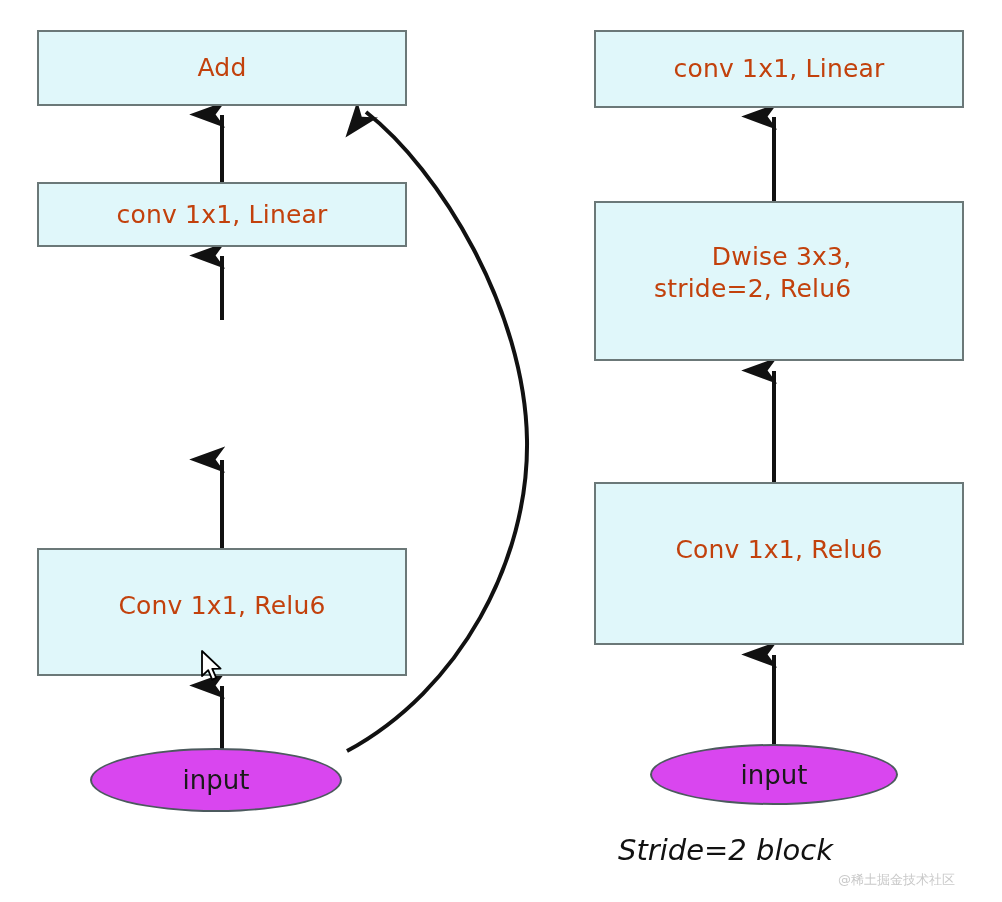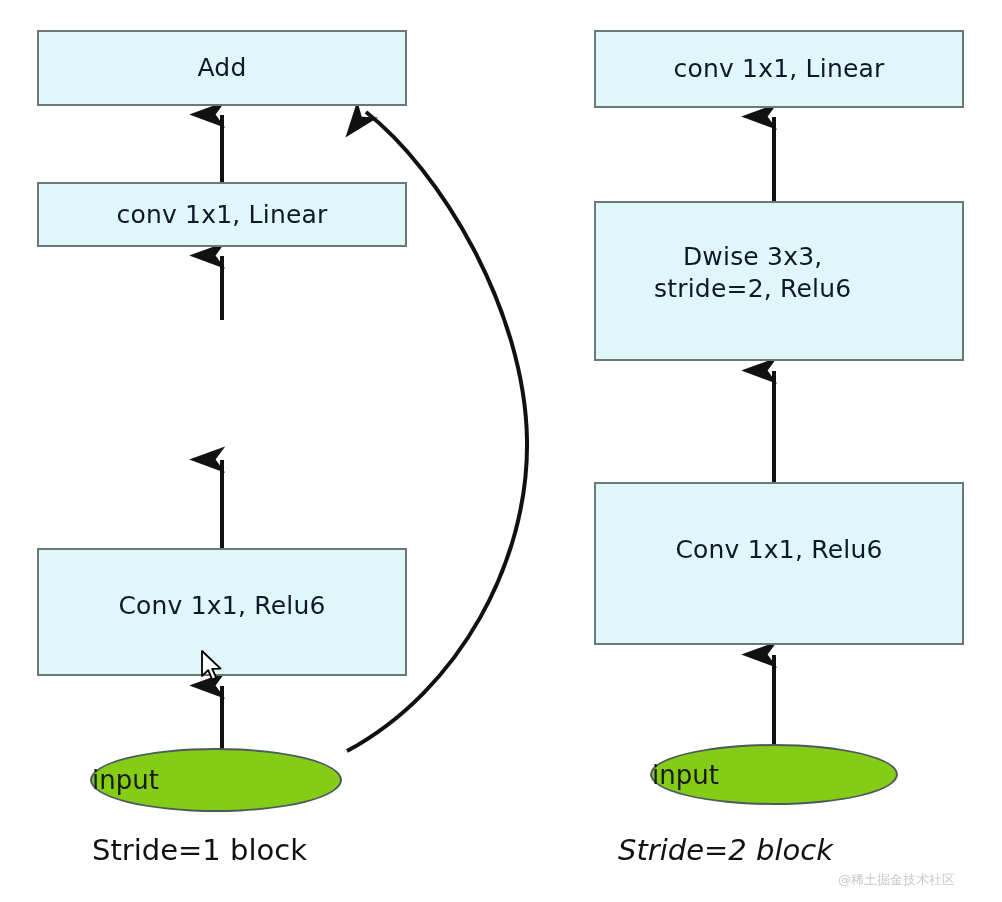--- a/index.html
+++ b/index.html
@@ -27,44 +27,44 @@
     height: 902px;
   }
   .node-box {
     position: absolute;
     box-sizing: border-box;
     background: #e0f7fa;
     border: 2px solid #6b7878;
     display: flex;
     align-items: center;
     justify-content: center;
-    color: #0f172a;
+    color: #c2410c;
     font-size: 25px;
     letter-spacing: 0.2px;
     white-space: pre-line;
     line-height: 1.28;
   }
   .node-box.align-left {
     justify-content: flex-start;
-    text-align: center;
+    text-align: right;
     padding-left: 58px;
   }
   .node-box.text-top {
     align-items: flex-start;
     padding-top: 34px;
   }
   .ellipse {
     position: absolute;
     box-sizing: border-box;
-    background: #84cc16;
+    background: #d946ef;
     border: 2px solid #4c5a5e;
     border-radius: 50%;
     display: flex;
     align-items: center;
-    justify-content: flex-start;
+    justify-content: center;
     color: #1a1a1a;
     font-size: 26px;
   }
   .caption {
     position: absolute;
     color: #111111;
     font-size: 29px;
     white-space: nowrap;
   }
   .watermark {
@@ -134,21 +134,20 @@
 
 
   <div class="node-box text-top" style="left:37px; top:548px; width:370px; height:128px; padding-top:40px;">
     <span>Conv 1x1, Relu6</span>
   </div>
 
   <div class="ellipse" style="left:90px; top:748px; width:252px; height:64px;">
     <span>input</span>
   </div>
 
-  <div class="caption" style="left:92px; top:833px;">Stride=1 block</div>
 
   <div class="node-box" style="left:594px; top:30px; width:370px; height:78px;">
     <span>conv 1x1, Linear</span>
   </div>
 
   <div class="node-box align-left text-top" style="left:594px; top:201px; width:370px; height:160px; padding-top:38px;">
     <span>Dwise 3x3,
 stride=2, Relu6</span>
   </div>
 

